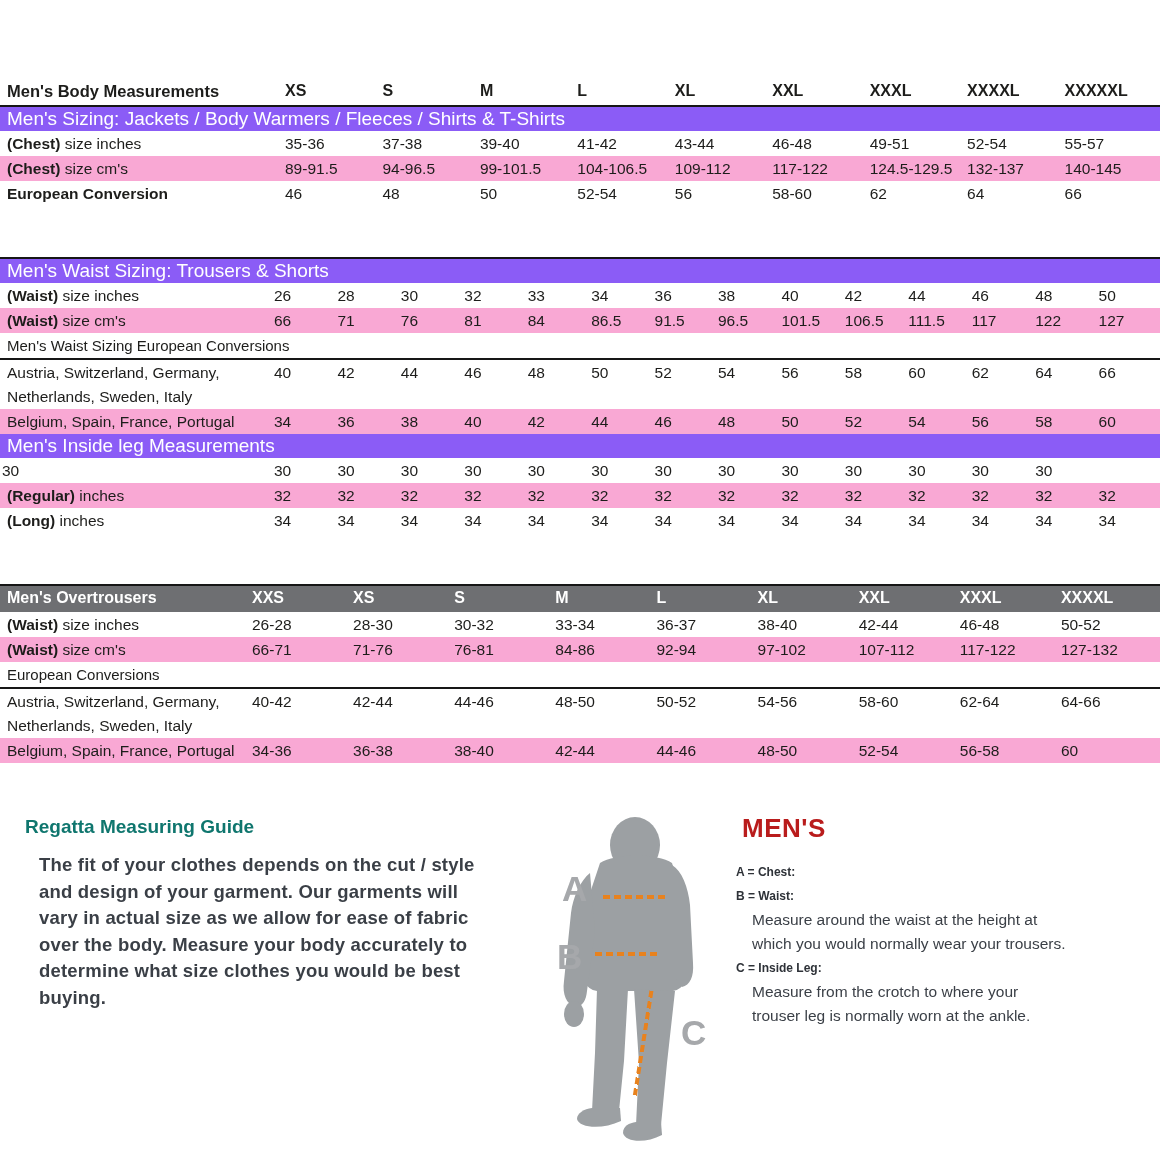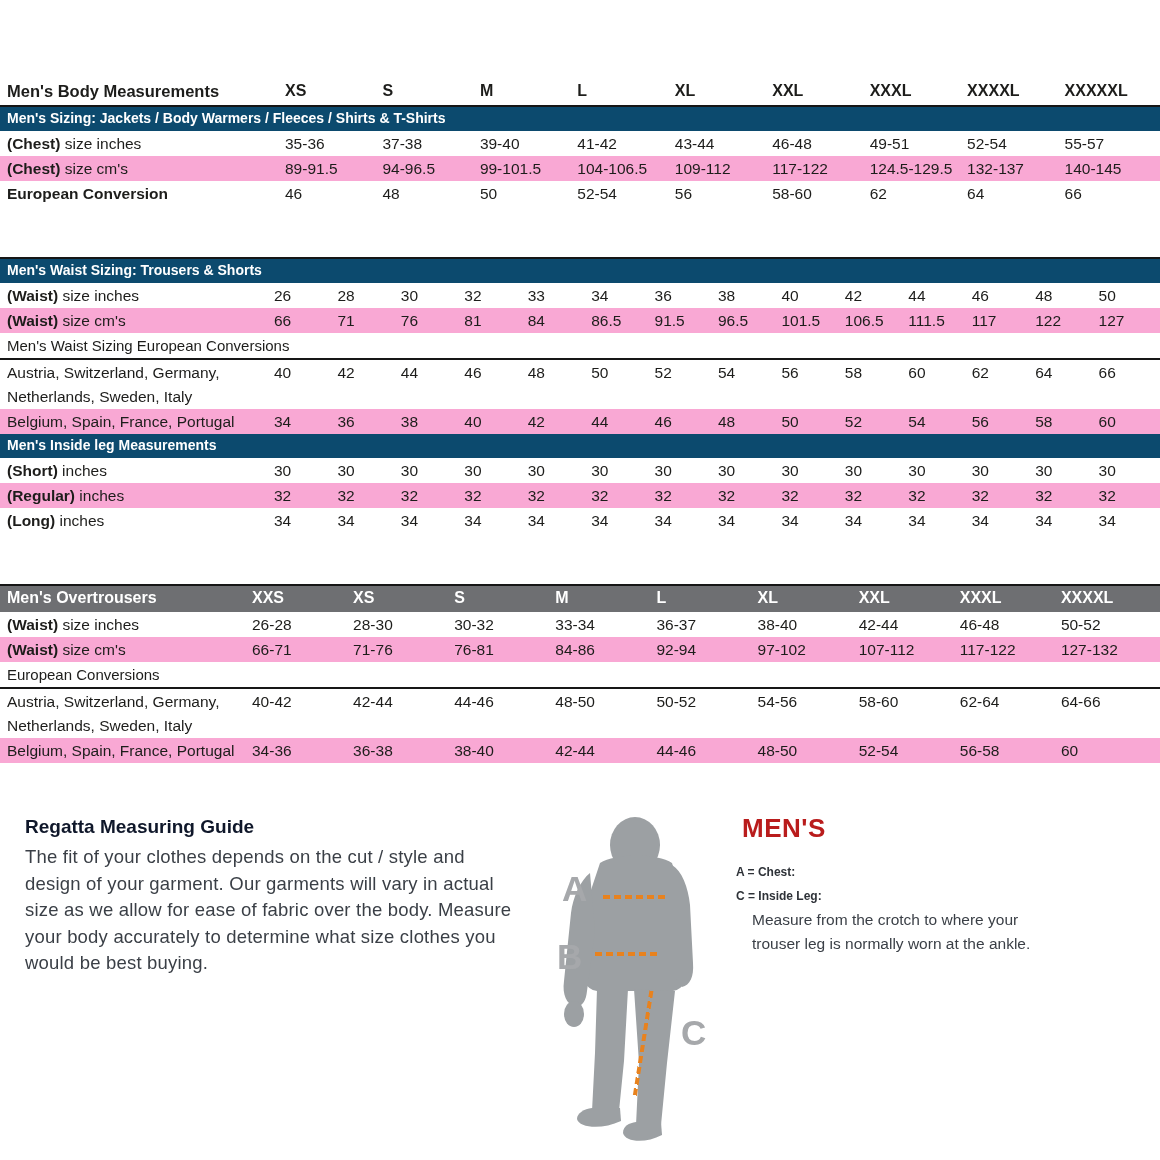--- a/index.html
+++ b/index.html
@@ -15,44 +15,44 @@
   .t2-grid { grid-template-columns:272px repeat(14,1fr); }
   .t3-grid { grid-template-columns:250px repeat(9,1fr); }
 
   .cell { font-size:15.5px; line-height:17px; padding:4px 0 4px 2px; white-space:nowrap; }
   .size-head { font-weight:bold; font-size:16px; line-height:18px; padding:4px 0 5px 2px; white-space:nowrap; }
   .row-label { font-size:15.5px; line-height:17px; padding:4px 0 4px 7px; white-space:nowrap; }
   .row-label b { font-weight:bold; }
   .hdr-label { font-weight:bold; font-size:16.5px; line-height:18px; padding:4px 0 5px 7px; }
 
   .band {
-    background:#0c4a6e; color:#ffffff; font-weight:bold;
-    font-size:14px; line-height:17px; padding:3px 0 4px 7px;
+    background:#8b5cf6; color:#ffffff; font-weight:normal;
+    font-size:19px; line-height:17px; padding:3px 0 4px 7px;
   }
   .t3-header { background:#6e6f72; color:#ffffff; }
   .t3-header .size-head { padding-top:3px; }
   .t3-header .hdr-label { font-size:16px; padding-top:3px; }
 
   .stripe { background:#f9a8d4; }
   .rule-b { border-bottom:2px solid #161616; }
   .rule-t { border-top:2px solid #161616; }
   .subhead { font-size:15px; line-height:17px; padding:4px 0 4px 7px; }
   .tall { min-height:48px; }
   .label2 { white-space:normal; }
   .label2 .l2 { display:block; padding-top:7px; }
 
   .t1 { margin-top:78px; }
   .t2 { margin-top:51px; }
   .t3 { margin-top:51px; }
 
   
   .guide { display:flex; margin-top:50px; padding-left:25px; }
   .guide-left { width:487px; }
-  .guide-title { font-weight:bold; font-size:19px; color:#0f172a; margin:3px 0 6px 0; }
-  .guide-body { font-size:18.5px; line-height:26.5px; color:#3a3f46; letter-spacing:0.2px; margin:0; }
+  .guide-title { font-weight:bold; font-size:19px; color:#0f766e; margin:3px 0 6px 0; }
+  .guide-body { font-size:18.5px; line-height:26.5px; color:#3a3f46; letter-spacing:0.2px; margin:14px;font-weight:bold; }
 
   .figure { position:relative; width:182px; height:330px; margin-left:28px; flex:none; }
   .fig-letter {
     position:absolute; font-weight:bold; font-size:35px; color:#a6a8ab;
     line-height:1;
   }
   .fl-a { left:22px; top:58px; }
   .fl-b { left:17px; top:126px; }
   .fl-c { left:141px; top:202px; }
   .dash { position:absolute; height:4px;
@@ -189,21 +189,20 @@
       <span class="cell">48</span>
       <span class="cell">50</span>
       <span class="cell">52</span>
       <span class="cell">54</span>
       <span class="cell">56</span>
       <span class="cell">58</span>
       <span class="cell">60</span>
     </div>
   <div class="band">Men's Inside leg Measurements</div>
   <div class="grid t2-grid">
-    <div class="row-label"><b>(Short)</b><span> inches</span></div>
   <span class="cell">30</span>
       <span class="cell">30</span>
       <span class="cell">30</span>
       <span class="cell">30</span>
       <span class="cell">30</span>
       <span class="cell">30</span>
       <span class="cell">30</span>
       <span class="cell">30</span>
       <span class="cell">30</span>
       <span class="cell">30</span>
@@ -339,17 +338,21 @@
     <div class="dash dash-waist"></div>
     <div class="dash dash-leg"></div>
   </div>
 
   <div class="guide-right">
     <div class="mens-title">MEN'S</div>
     <div class="def">
       <div class="def-head">A = Chest:</div>
     </div>
     <div class="def">
+      <div class="def-head">B = Waist:</div>
+      <div class="def-body">Measure around the waist at the height at which you would normally wear your trousers.</div>
+    </div>
+    <div class="def">
       <div class="def-head">C = Inside Leg:</div>
       <div class="def-body">Measure from the crotch to where your trouser leg is normally worn at the ankle.</div>
     </div>
   </div>
 </section>
 
 </body></html>

